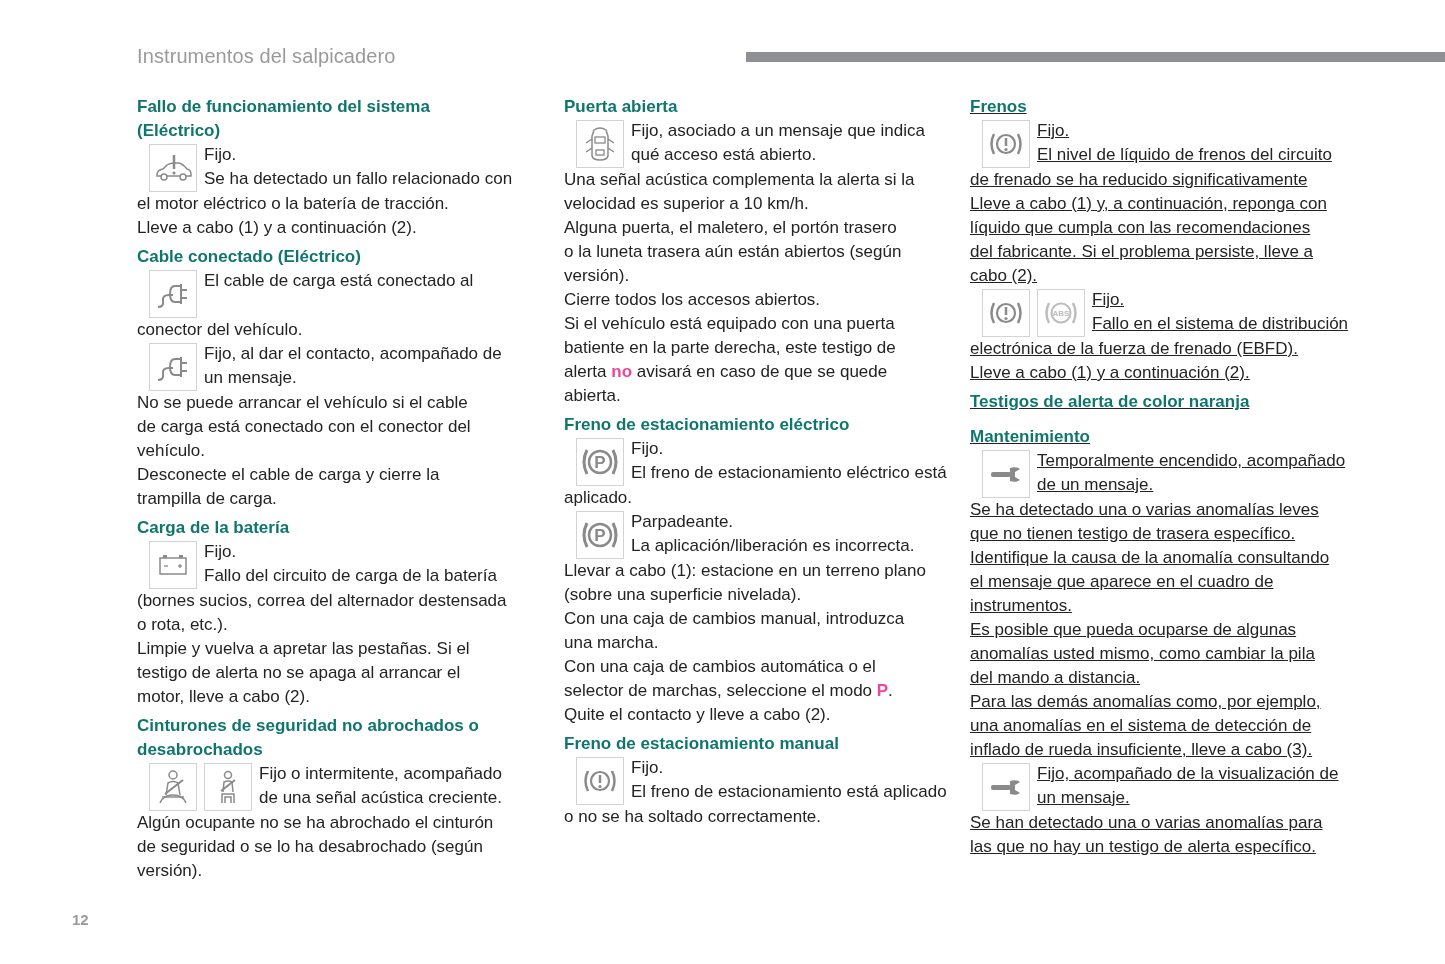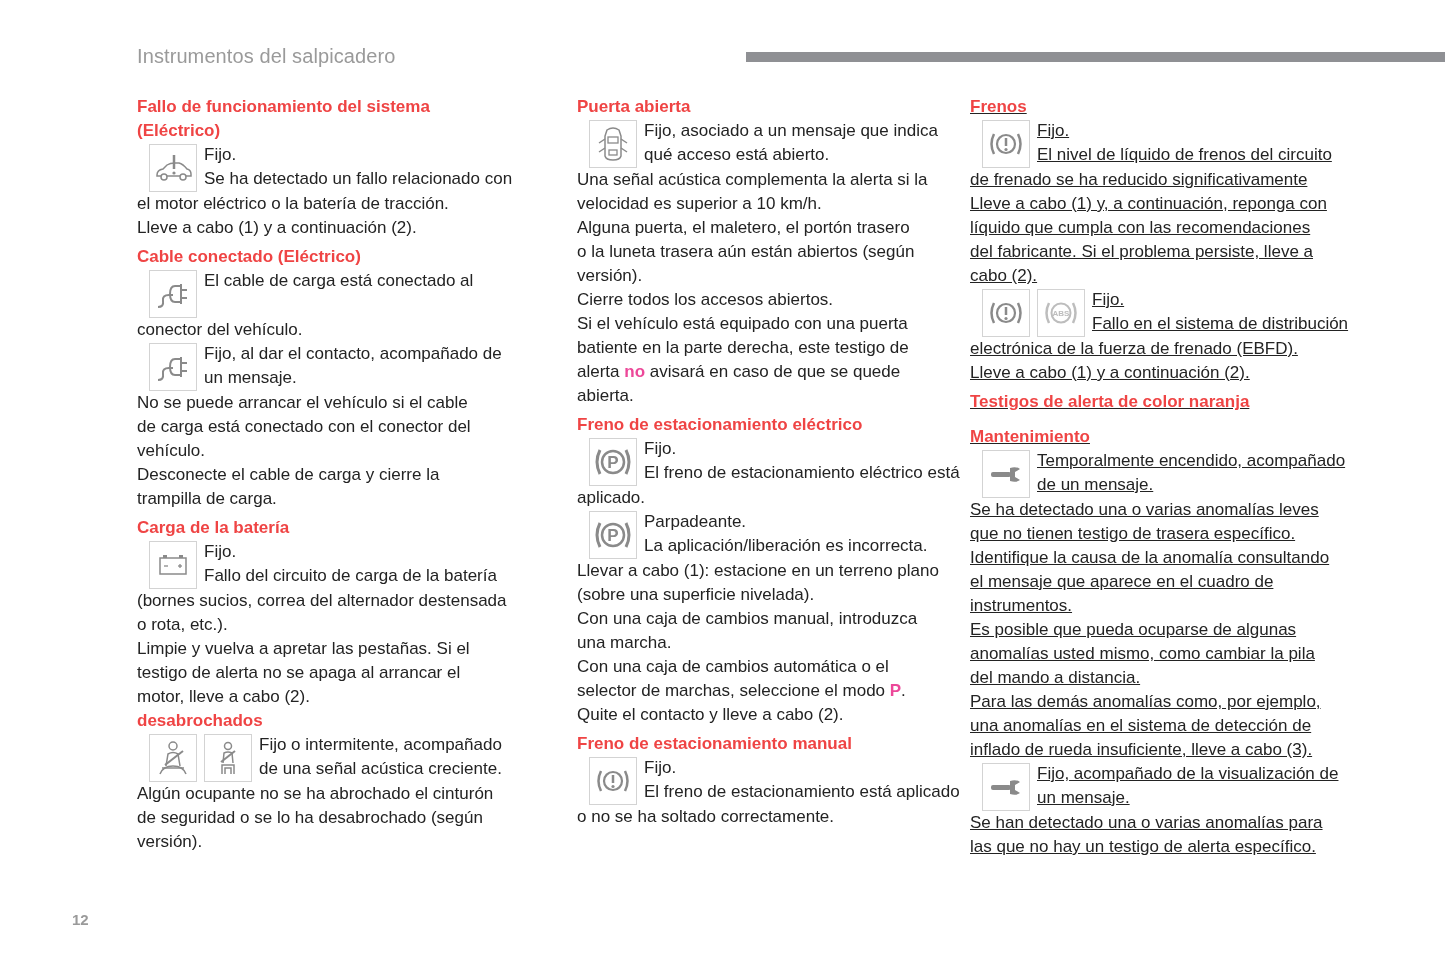--- a/index.html
+++ b/index.html
@@ -17,23 +17,23 @@
   }
   .page-number {
     position: absolute; left: 72px; top: 911px;
     font-size: 15px; font-weight: bold; color: #9a9a9a;
   }
   .col {
     position: absolute; top: 95px; width: 392px;
     font-size: 17px; line-height: 24px;
   }
   .col1 { left: 137px; }
-  .col2 { left: 577px; }
+  .col2 { left: 564px; }
   .col3 { left: 970px; text-decoration: underline; }
-  .h { font-weight: bold; color: #ef4444; margin-top: 5px; }
+  .h { font-weight: bold; color: #0f766e; margin-top: 5px; }
   .h.first { margin-top: 0; }
   .h.gap { margin-top: 11px; }
   .p { margin: 0; }
   .iconrow { overflow: hidden; }
   .icons { float: left; margin: 1px 7px 0 0; display: flex; gap: 7px; padding-left: 12px; }
   .ibox {
     width: 46px; height: 46px; border: 1px solid #d3d3d3; background: #fff;
     display: flex; align-items: center; justify-content: center;
   }
   .ibox svg { width: 40px; height: 40px; }
@@ -124,20 +124,21 @@
         <div class="p">Fijo.</div>
         <div class="p">Fallo del circuito de carga de la batería</div>
       </div>
       <div class="p">(bornes sucios, correa del alternador destensada</div>
       <div class="p">o rota, etc.).</div>
       <div class="p">Limpie y vuelva a apretar las pestañas. Si el</div>
       <div class="p">testigo de alerta no se apaga al arrancar el</div>
       <div class="p">motor, lleve a cabo (2).</div>
     </div>
     <div class="section">
+      <div class="h">Cinturones de seguridad no abrochados o</div>
       <div class="h first">desabrochados</div>
       <div class="iconrow">
         <div class="icons">
           <span class="ibox">
             <svg viewBox="0 0 40 40">
               <circle cx="20" cy="8" r="4" fill="none" stroke="#8a8a8a" stroke-width="1.5"></circle>
               <path d="M13 28 l2-12 q5-3 10 0 l2 12" fill="none" stroke="#8a8a8a" stroke-width="1.5"></path>
               <line x1="12" y1="27" x2="30" y2="13" stroke="#8a8a8a" stroke-width="2"></line>
               <path d="M7 36 q3-8 13-8 q10 0 13 8" fill="none" stroke="#8a8a8a" stroke-width="1.5"></path>
               <line x1="9" y1="30" x2="31" y2="30" stroke="#8a8a8a" stroke-width="1.5"></line>

